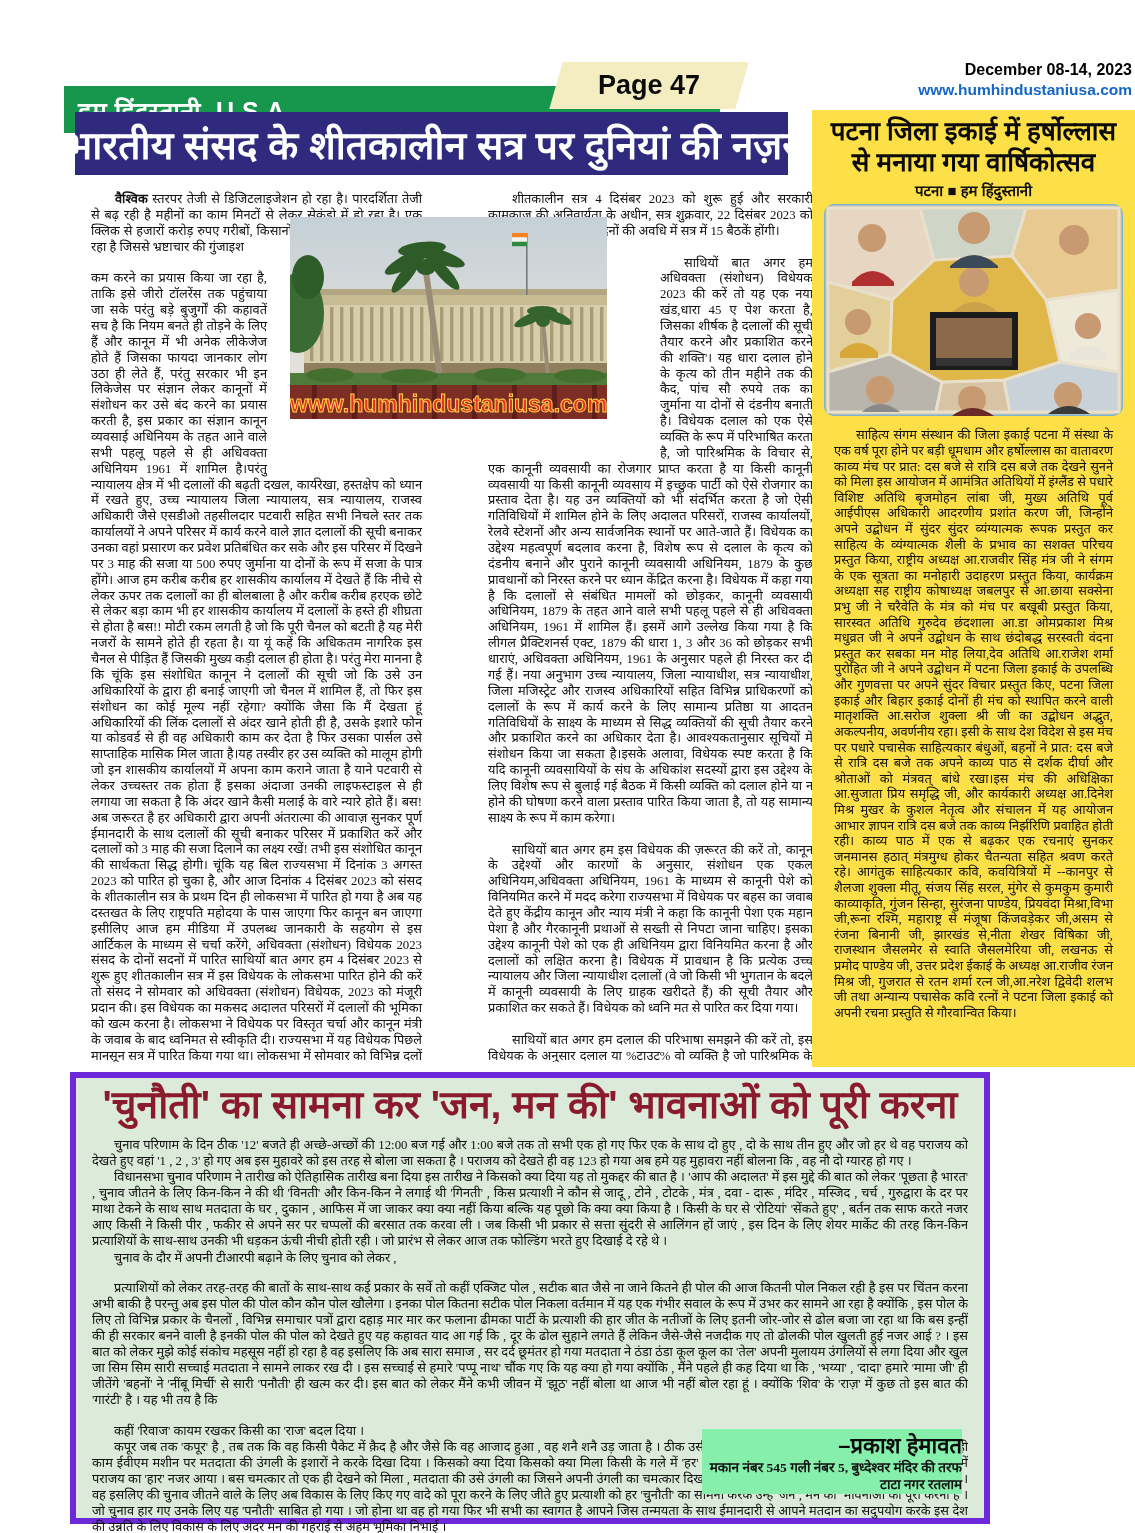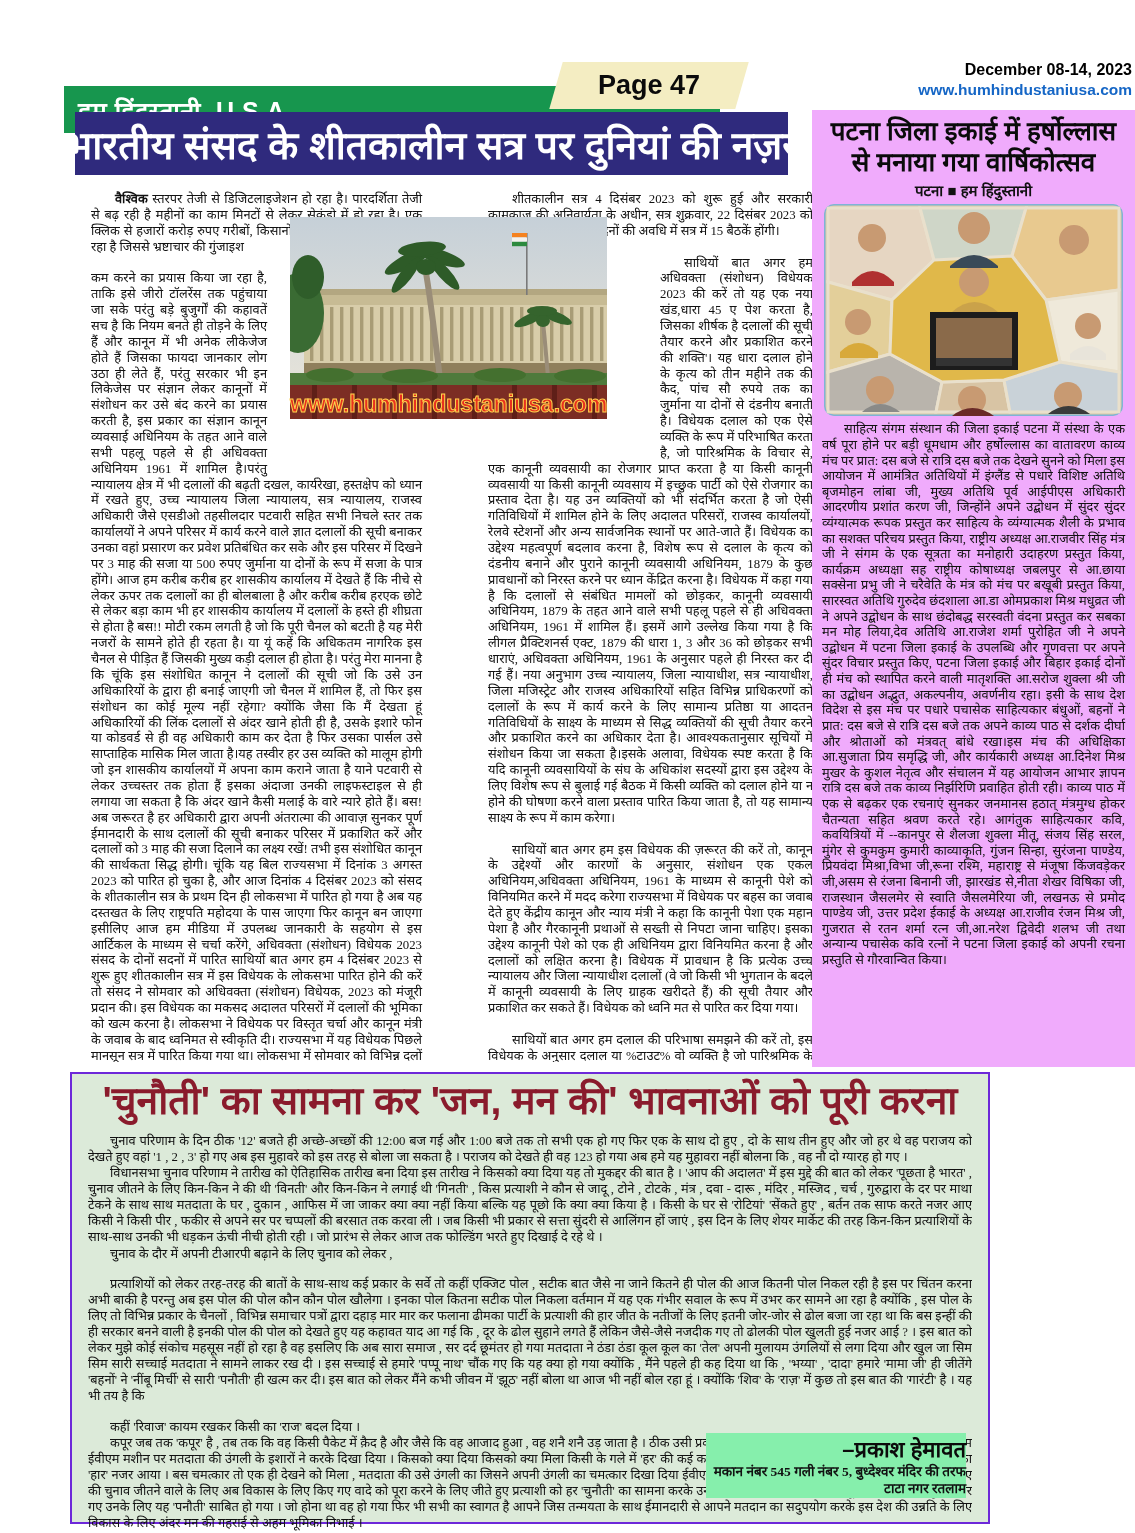--- a/index.html
+++ b/index.html
@@ -34,33 +34,33 @@
   .wrapR{float:right;width:150px;height:198px;margin-left:5px;}
   .wrapL{float:left;width:166px;height:202px;margin-right:6px;}
 
   .photo{position:absolute;left:290px;top:217px;width:317px;height:202px;z-index:3;}
   .photo svg{display:block;}
   .photo .wm{position:absolute;left:0;right:0;bottom:1px;text-align:center;
              font-family:"Liberation Sans","DejaVu Sans",sans-serif;font-weight:bold;font-size:23px;
              color:#e8311e;-webkit-text-stroke:1px #ffd34d;white-space:nowrap;}
 
   
-  .right-article{position:absolute;left:812px;top:110px;width:323px;height:957px;background:#f0abfc;
+  .right-article{position:absolute;left:812px;top:110px;width:323px;height:957px;background:#fde047;
                  box-sizing:border-box;padding:6px 10px;overflow:hidden;}
   .right-headline{margin:0;text-align:center;font-family:"Liberation Sans","DejaVu Sans",sans-serif;
                  font-weight:bold;font-size:26px;line-height:1.18;color:#0b0b0b;}
   .byline{text-align:center;font-weight:bold;font-size:15px;margin:3px 0 4px 0;
           font-family:"Liberation Sans","DejaVu Sans",sans-serif;}
   .collage{display:block;margin:2px auto 6px auto;border-radius:10px;}
   .rbody{text-align:justify;font-size:12.8px;line-height:1.22;}
-  .rbody p{margin:0;text-indent:22px;}
+  .rbody p{margin:12px;text-indent:22px;}
 
   
   .bottom-box{position:absolute;left:70px;top:1072px;width:920px;height:452px;background:#dcead9;
-              border:2px solid #6d28d9;box-sizing:border-box;}
+              border:6px solid #6d28d9;box-sizing:border-box;}
   .bottom-headline{margin:4px 8px 2px 8px;text-align:center;color:#8a1b2c;
               font-family:"Liberation Sans","DejaVu Sans",sans-serif;font-weight:bold;
               font-size:39px;line-height:1.2;white-space:nowrap;}
   .bcols{display:flex;gap:14px;padding:6px 16px 0 16px;flex-direction:column;}
   .bcol{flex:1;height:366px;overflow:hidden;text-align:justify;font-size:12.8px;line-height:1.26;}
   .bcol p{margin:0;text-indent:22px;}
   .sig{position:absolute;right:22px;bottom:24px;text-align:right;background:#86efac;padding-left:8px;}
   .sig-name{font-family:"Liberation Sans","DejaVu Sans",sans-serif;font-weight:bold;font-size:22px;color:#0b0b0b;}
   .sig-addr{font-weight:bold;font-size:13.5px;line-height:1.3;}
 </style>

